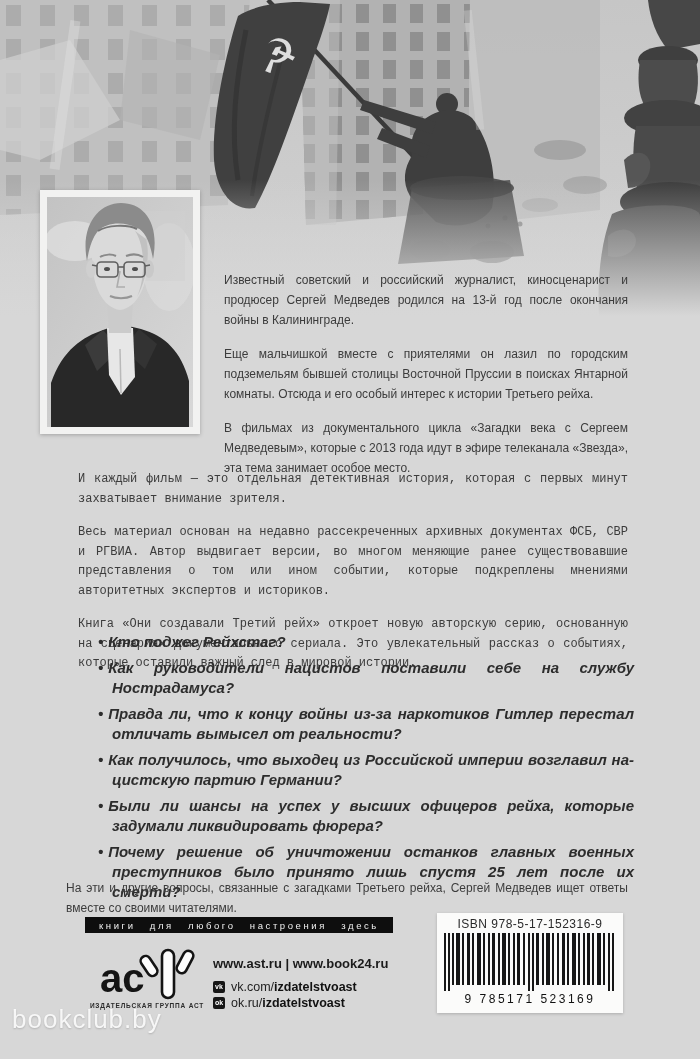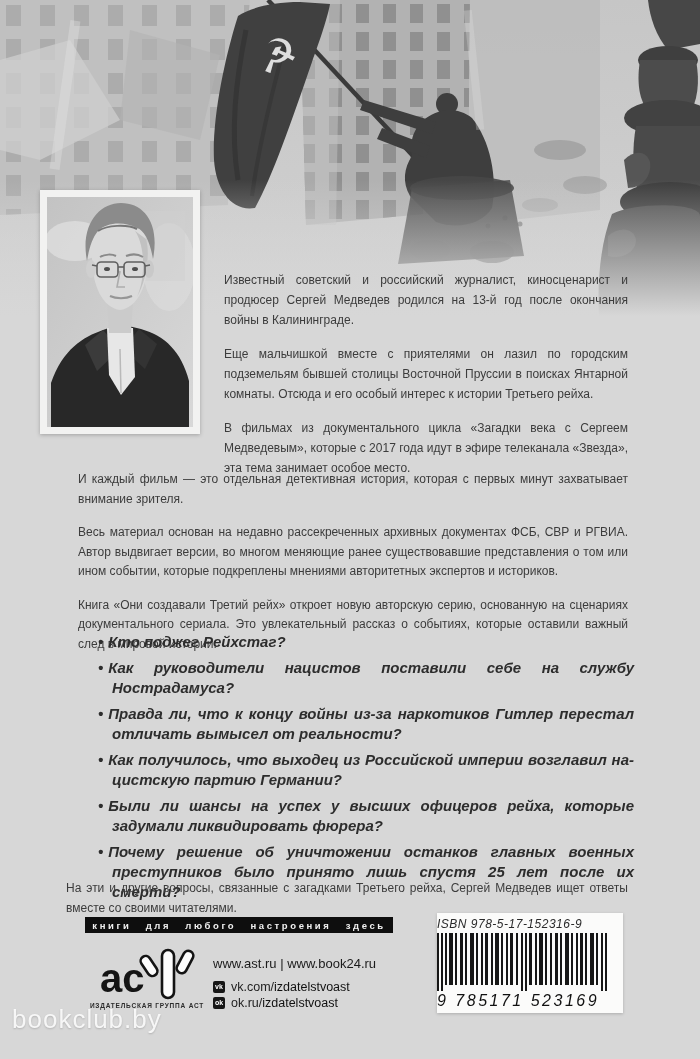--- a/index.html
+++ b/index.html
@@ -8,44 +8,44 @@
   
   .hero{position:absolute;left:0;top:0;width:700px;height:340px;}
   
   .portrait{position:absolute;left:40px;top:190px;width:146px;height:230px;
             border:7px solid #f2f2f1;box-shadow:0 1px 4px rgba(0,0,0,.25);background:#c9c9c9;}
   .portrait svg{display:block;}
   
   .txt p{margin:14px;text-align:justify;font-size:12px;line-height:20px;color:#3c3c3c;}
   .blockA{position:absolute;left:210px;right:58px;top:256px;}
   .blockB{position:absolute;left:64px;right:58px;top:456px;}
-  .blockB p{line-height:19.5px;}
+  .blockB p{line-height:19.5px;font-family:Liberation Mono, monospace;}
   .questions{position:absolute;left:86px;right:66px;top:632px;margin:0;padding:0;list-style:none;}
   .questions li{font-weight:bold;color:#2d2d2d;font-size:15px;line-height:20px;
                 margin:0 0 6px 12px;text-align:justify;padding-left:14px;text-indent:-14px;font-style:italic;}
   .questions li .dot{margin-right:5px;}
   .closing{position:absolute;left:52px;right:58px;top:864px;}
   
   .banner{position:absolute;left:85px;top:917px;width:308px;height:16px;background:#0e0e0e;
-          color:#f0f0f0;font-size:9.5px;font-weight:bold;letter-spacing:2.6px;word-spacing:9px;
+          color:#f0f0f0;font-size:9.5px;font-weight:normal;letter-spacing:2.6px;word-spacing:9px;
           text-align:center;line-height:17px;white-space:nowrap;}
   .astlogo{position:absolute;left:100px;top:938px;width:95px;height:62px;}
   .astcaption{position:absolute;left:85px;top:1002px;width:124px;text-align:center;
               font-size:6.5px;font-weight:bold;letter-spacing:.8px;color:#2c2c2c;}
-  .sites{position:absolute;left:213px;top:956px;font-size:13px;font-weight:normal;color:#1b1b1b;}
+  .sites{position:absolute;left:213px;top:956px;font-size:13px;font-weight:bold;color:#1b1b1b;}
   .social{position:absolute;left:213px;top:980px;font-size:12.5px;color:#222;}
   .social .row{display:flex;align-items:center;height:14px;margin-bottom:2px;}
   .sicon{display:inline-block;width:12px;height:12px;background:#161616;color:#fff;border-radius:2px;
          font-size:7px;font-weight:bold;text-align:center;line-height:12px;margin-right:6px;}
-  .social b{font-weight:normal;color:#111;}
+  .social b{font-weight:bold;color:#111;}
   .barcodebox{position:absolute;left:437px;top:913px;width:186px;height:100px;background:#fbfbfa;
-              box-shadow:0 1px 3px rgba(0,0,0,.2);text-align:left;font-style:italic;}
+              box-shadow:0 1px 3px rgba(0,0,0,.2);text-align:center;}
   .isbn{font-size:12px;color:#2a2a2a;letter-spacing:.5px;margin-top:4px;}
   .bars{margin-top:2px;}
-  .bdigits{font-size:16px;color:#111;letter-spacing:2.5px;margin-top:-3px;white-space:nowrap;}
+  .bdigits{font-size:12px;color:#111;letter-spacing:2.5px;margin-top:-3px;white-space:nowrap;}
   .watermark{position:absolute;left:12px;top:1004px;font-size:26px;color:rgba(253,253,253,.9);
              text-shadow:0 1px 2px rgba(0,0,0,.18);letter-spacing:1px;}
 </style>
 </head>
 <body>
 
 <div class="cover">
 
   <div class="hero">
     <svg width="700" height="340" viewBox="0 0 700 340">
@@ -172,21 +172,21 @@
       <path d="M53,60 C58,57 65,57 69,59" stroke="#8a8a8a" stroke-width="2" fill="none"></path>
       <path d="M79,59 C84,57 91,57 96,60" stroke="#8a8a8a" stroke-width="2" fill="none"></path>
       <path d="M73,74 L70,90 L78,90" stroke="#adadad" stroke-width="1.6" fill="none"></path>
       <path d="M63,99 C69,102 79,102 85,99" stroke="#969696" stroke-width="2" fill="none"></path>
     </svg>
   </div>
 
   <div class="txt blockA">
     <p>Известный советский и российский журналист, киносце­нарист и продюсер Сергей Медведев родился на 13-й год после окончания войны в Калининграде.</p>
     <p>Еще мальчишкой вместе с приятелями он лазил по город­ским подземельям бывшей столицы Восточной Пруссии в поисках Янтарной комнаты. Отсюда и его особый интерес к истории Третьего рейха.</p>
-    <p>В фильмах из документального цикла «Загадки века с Сергеем Медведевым», которые с 2017 года идут в эфи­ре телеканала «Звезда», эта тема занимает особое место.</p>
+    <p>В фильмах из документального цикла «Загадки века с Сергеем Медведевым», которые с 2013 года идут в эфи­ре телеканала «Звезда», эта тема занимает особое место.</p>
   </div>
   <div class="txt blockB">
     <p>И каждый фильм — это отдельная детективная история, которая с первых минут захватывает внимание зрителя.</p>
     <p>Весь материал основан на недавно рассекреченных архивных документах ФСБ, СВР и РГВИА. Автор выдвигает версии, во многом меняющие ранее су­ществовавшие представления о том или ином событии, которые подкрепле­ны мнениями авторитетных экспертов и историков.</p>
     <p>Книга «Они создавали Третий рейх» откроет новую авторскую серию, осно­ванную на сценариях документального сериала. Это увлекательный рассказ о событиях, которые оставили важный след в мировой истории.</p>
   </div>
 
   <ul class="questions">
     <li><span class="dot">•</span><span>Кто поджег Рейхстаг?</span></li>
     <li><span class="dot">•</span><span>Как руководители нацистов поставили себе на службу Нострадамуса?</span></li>

